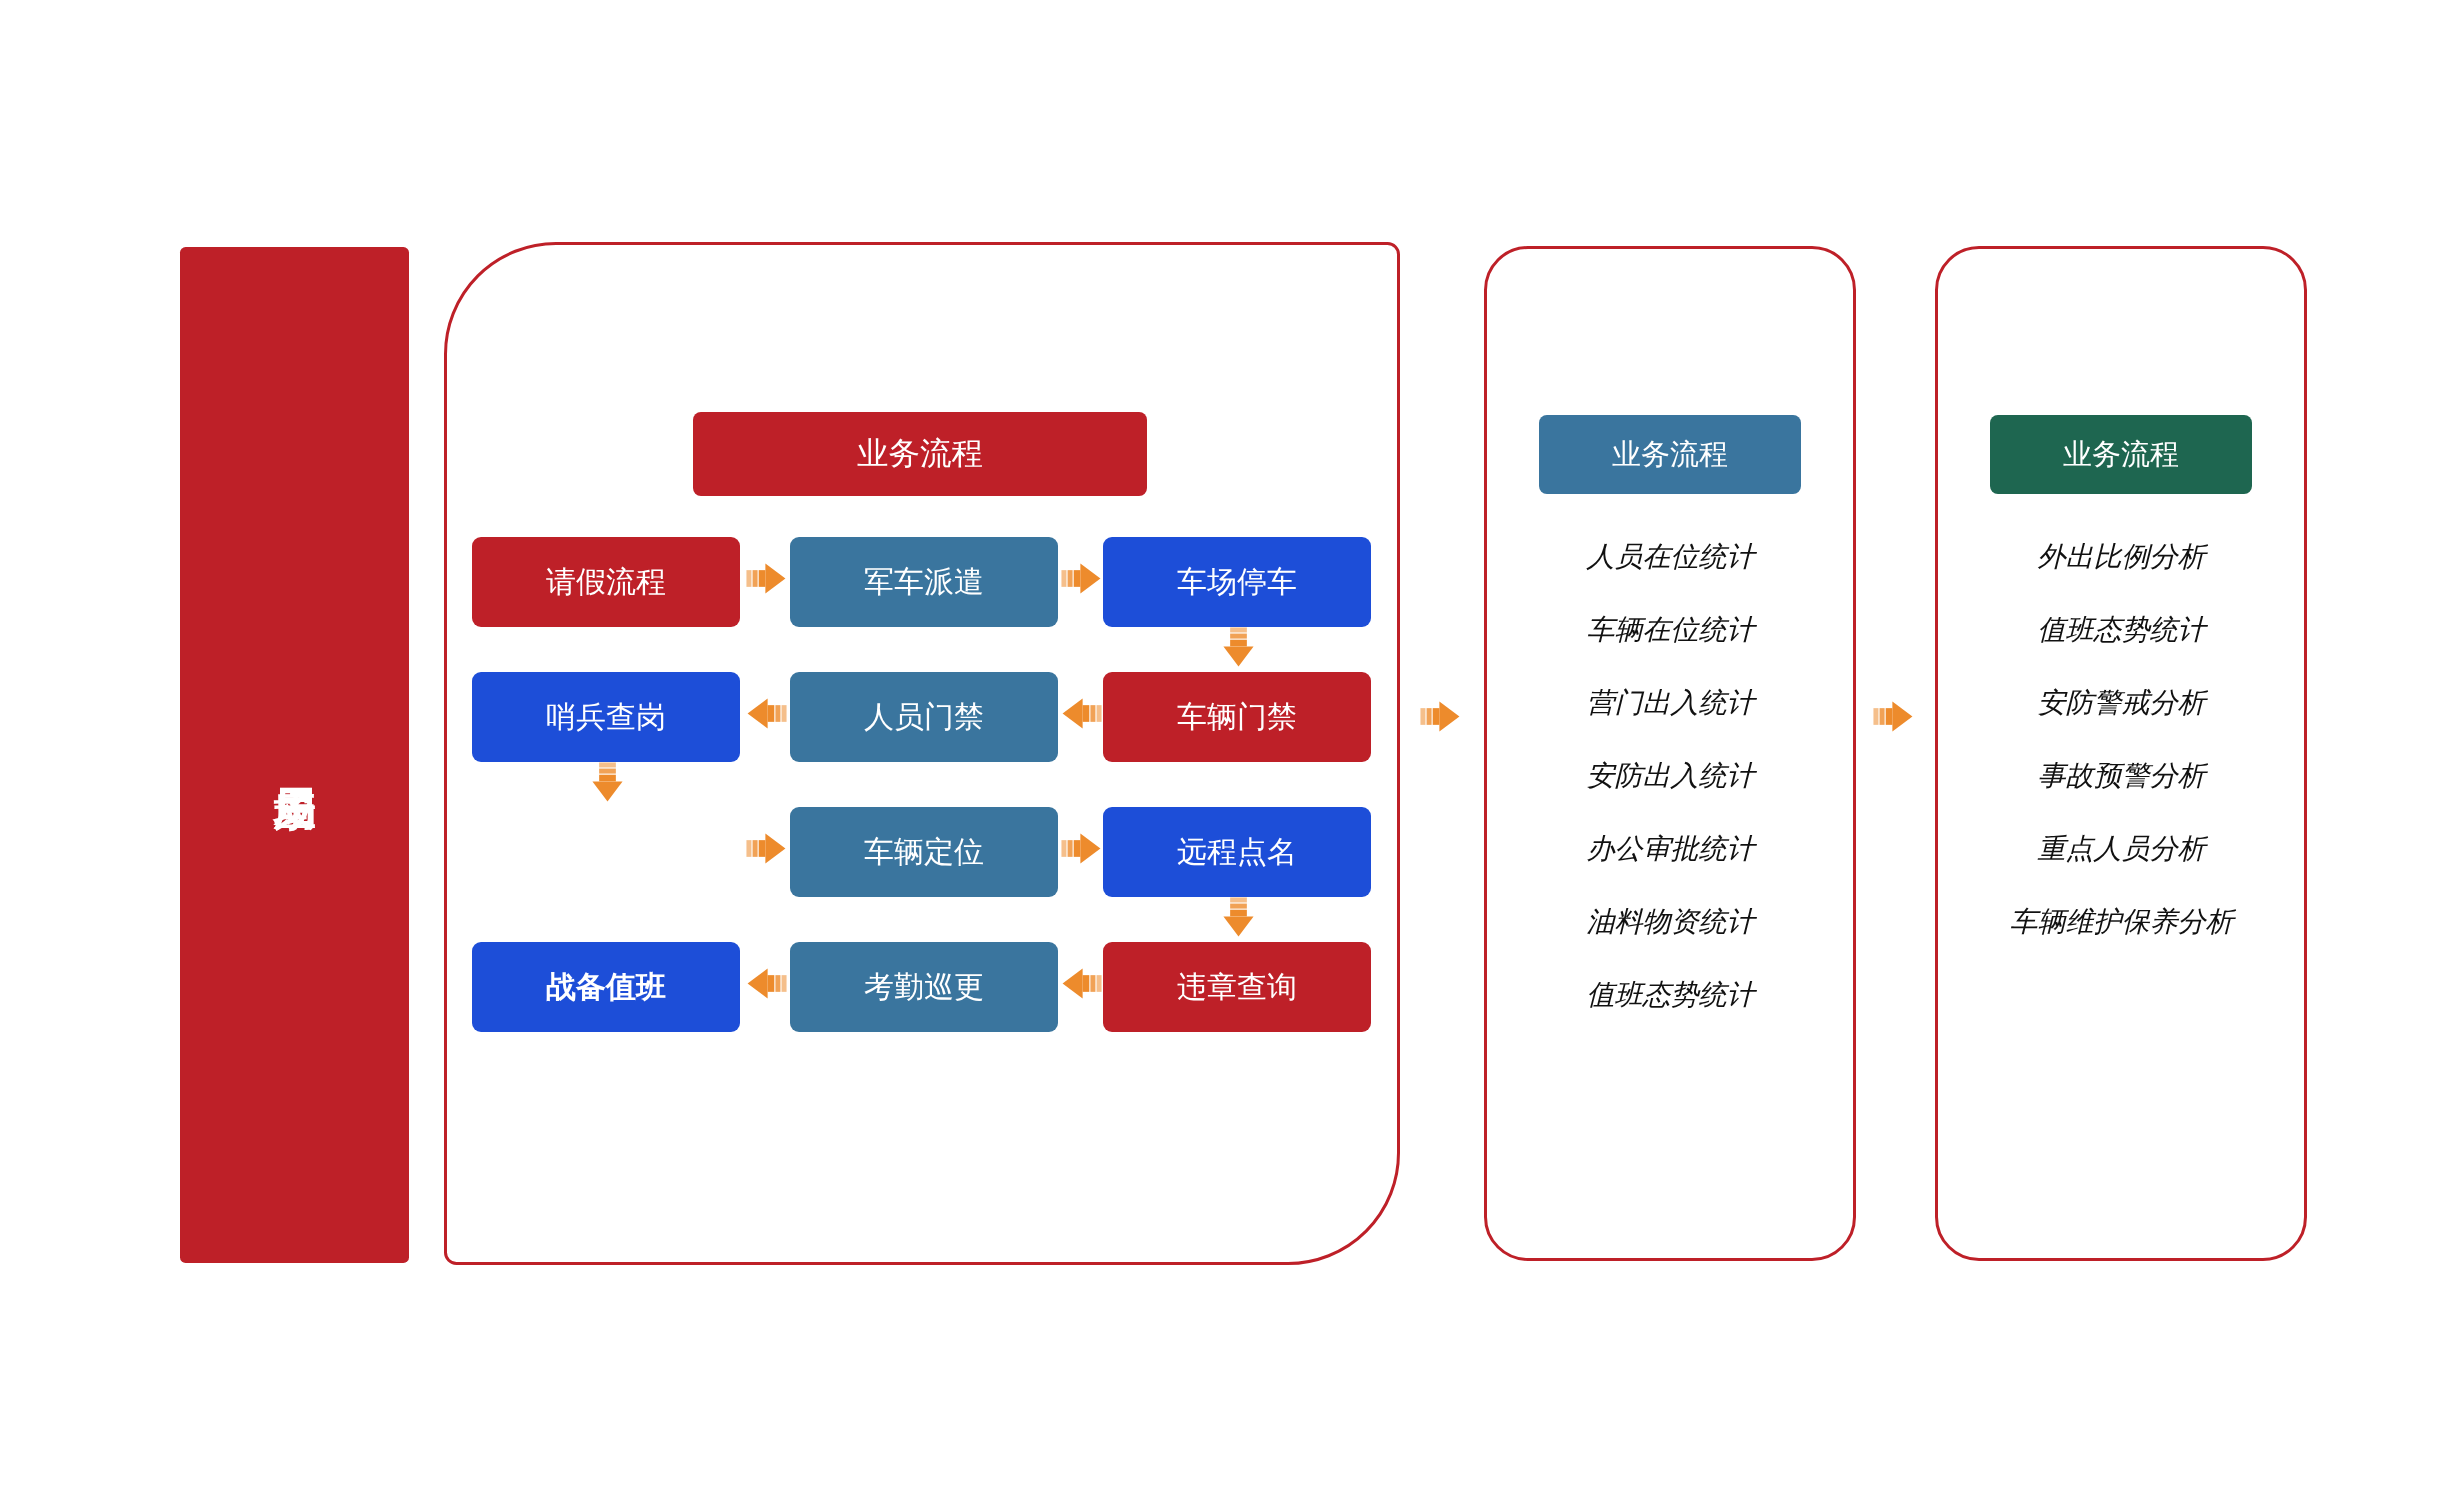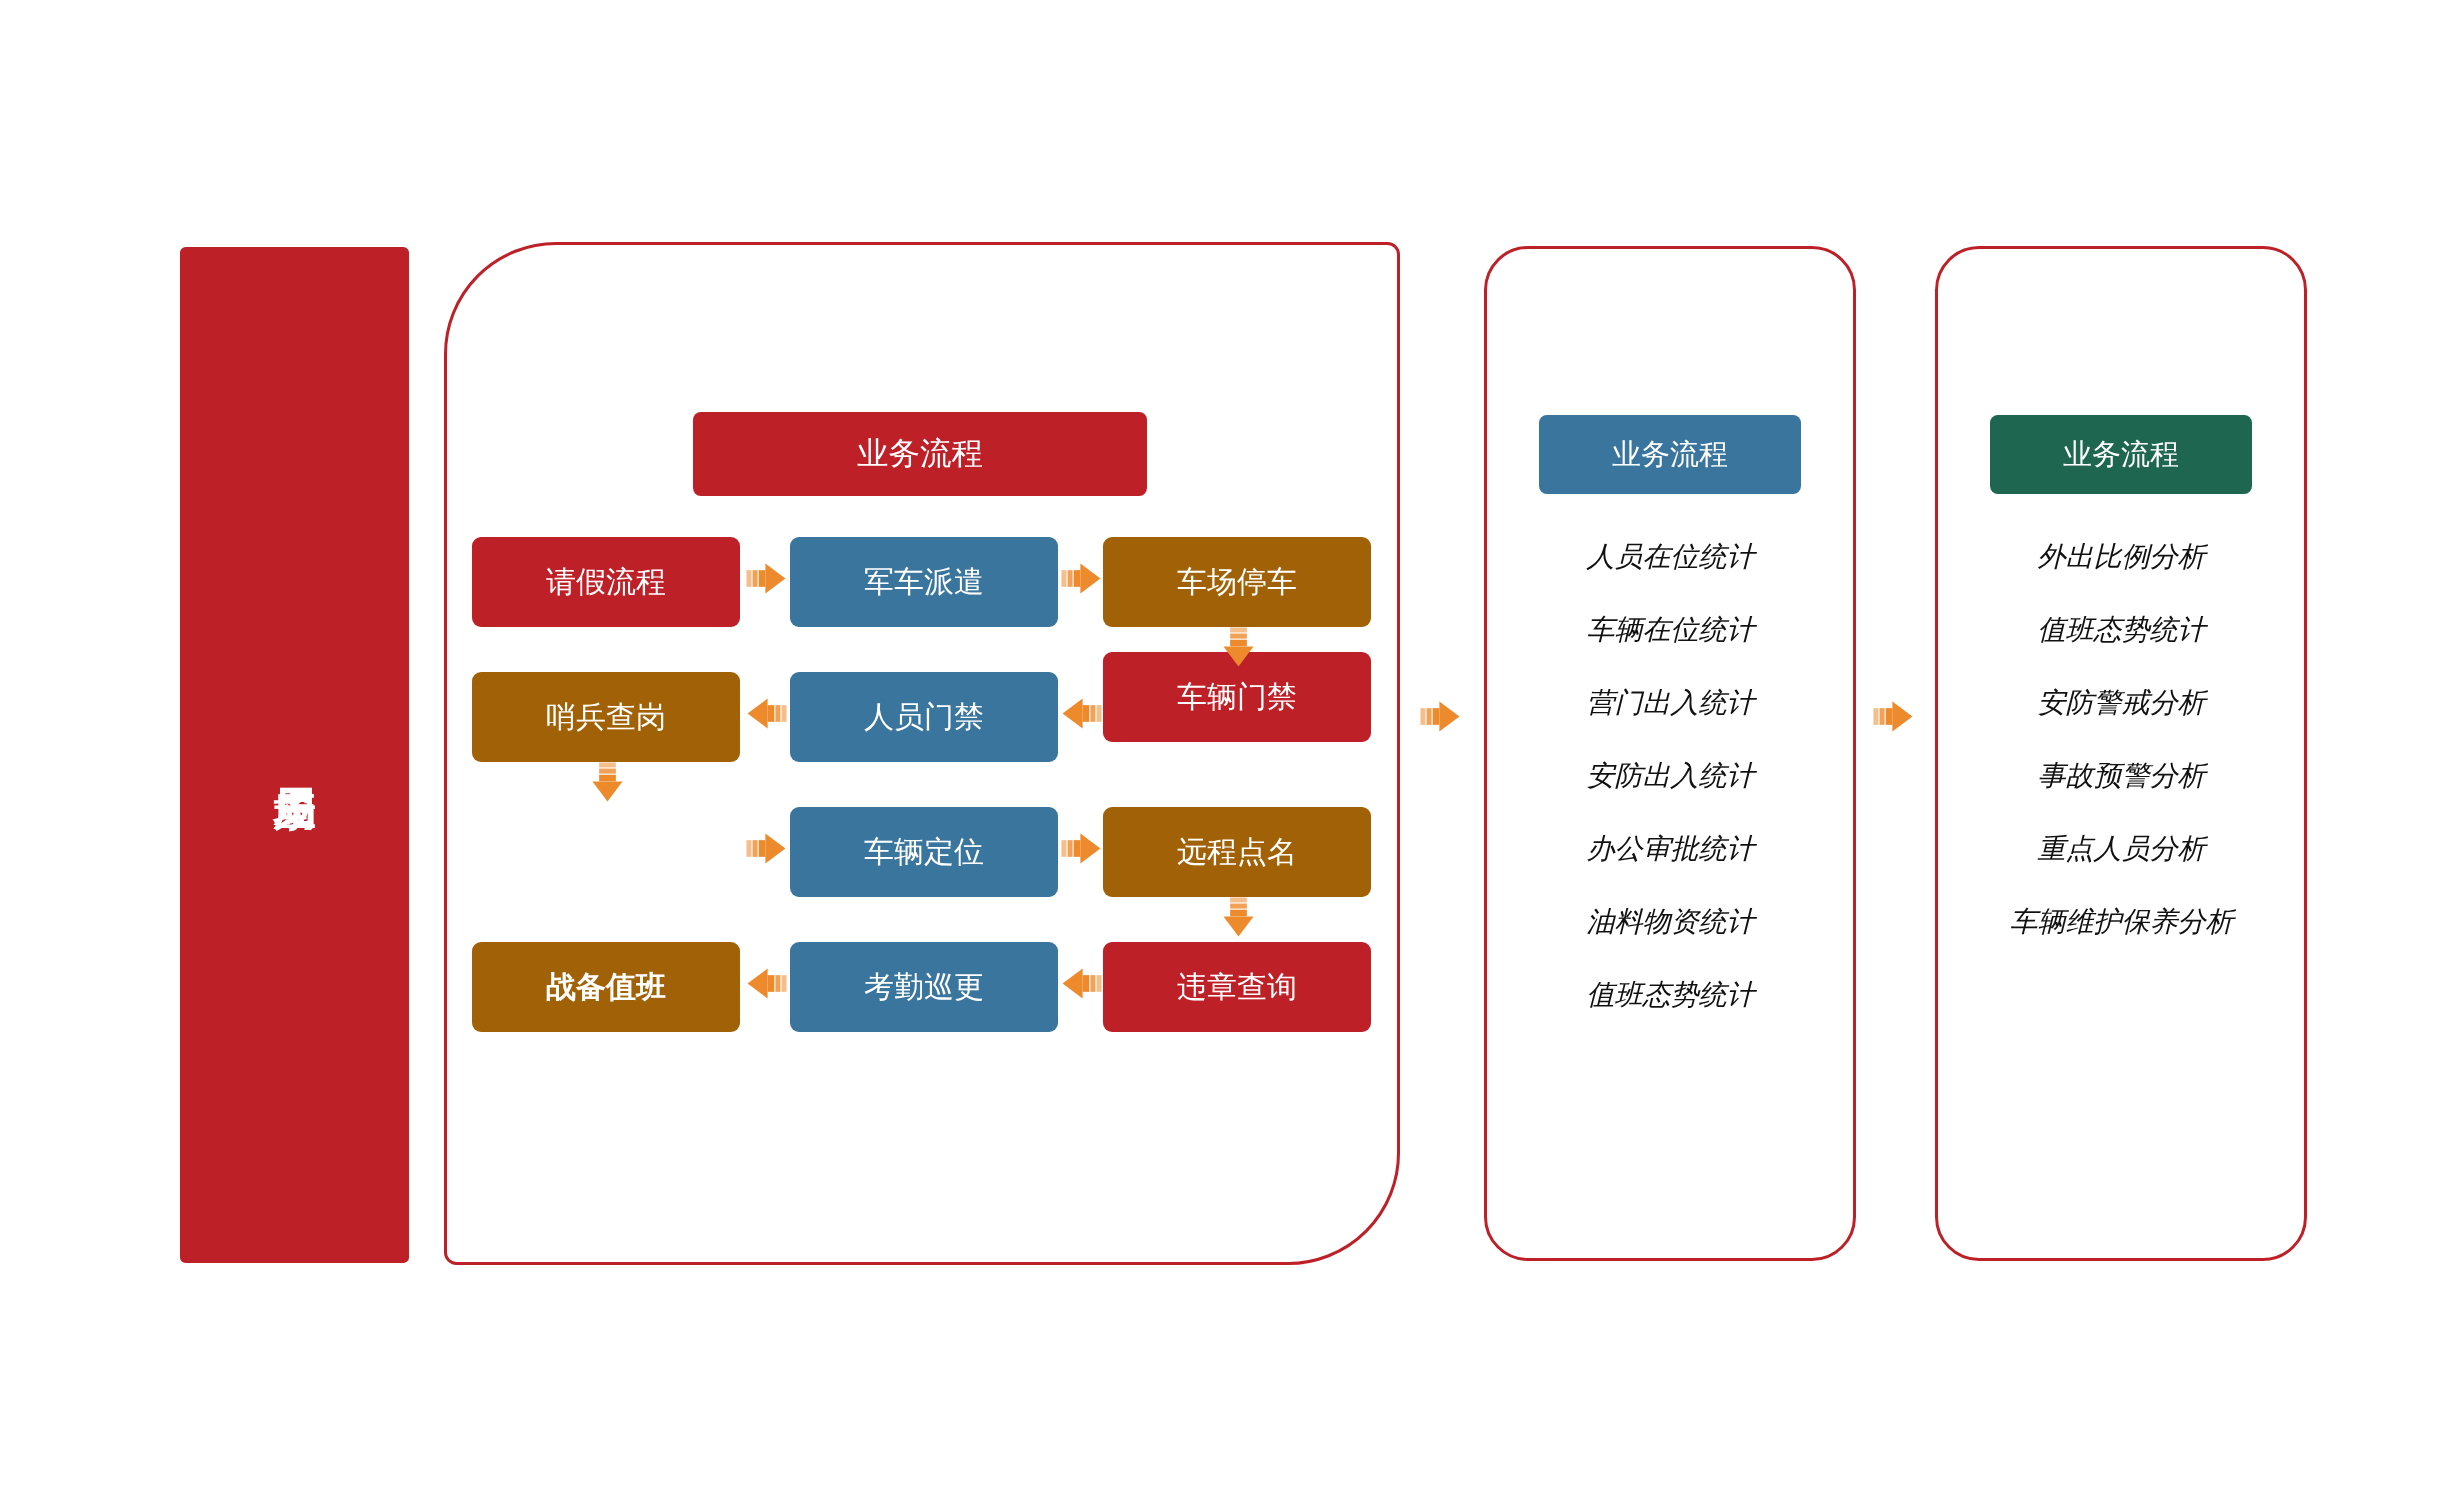--- a/index.html
+++ b/index.html
@@ -82,21 +82,21 @@
     width:268px; height:90px;
     display:flex;align-items:center;justify-content:center;
     color:#ffffff;
     font-size:30px;
     border-radius:9px;
     text-align:center;
     box-sizing:border-box;
   }
   .c-red{background:#BE2028;}
   .c-blue{background:#3A759E;}
-  .c-green{background:#a16207;}
+  .c-green{background:#1d4ed8;}
 
   
   .arrow{position:absolute;}
   .arrow svg{display:block;}
 
   
   .list{
     position:absolute;
     display:flex;flex-direction:column;
     align-items:center;
@@ -125,21 +125,21 @@
   <div class="panel panel-main"></div>
 
   <div class="hdr hdr-main">业务流程</div>
 
   <div class="fbox c-red" style="left:472px;  top:537px;">请假流程</div>
   <div class="fbox c-blue" style="left:790px; top:537px;">军车派遣</div>
   <div class="fbox c-green" style="left:1103px; top:537px;">车场停车</div>
 
   <div class="fbox c-green" style="left:472px;  top:672px;">哨兵查岗</div>
   <div class="fbox c-blue" style="left:790px; top:672px;">人员门禁</div>
-  <div class="fbox c-red" style="left:1103px; top:652px;">车辆门禁</div>
+  <div class="fbox c-red" style="left:1103px; top:672px;">车辆门禁</div>
 
   <div class="fbox c-blue" style="left:790px; top:807px;">车辆定位</div>
   <div class="fbox c-green" style="left:1103px; top:807px;font-family:Liberation Mono, monospace;">远程点名</div>
 
   <div class="fbox c-green" style="left:472px;  top:942px;font-weight:bold;">战备值班</div>
   <div class="fbox c-blue" style="left:790px; top:942px;">考勤巡更</div>
   <div class="fbox c-red" style="left:1103px; top:942px;">违章查询</div>
 
   <div class="arrow" style="left:745px; top:559px;">
     <svg width="43" height="39" viewBox="0 0 76 70">

